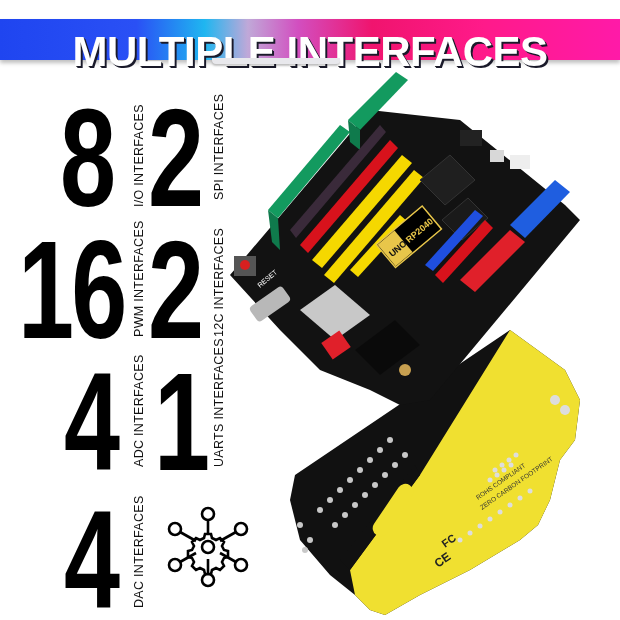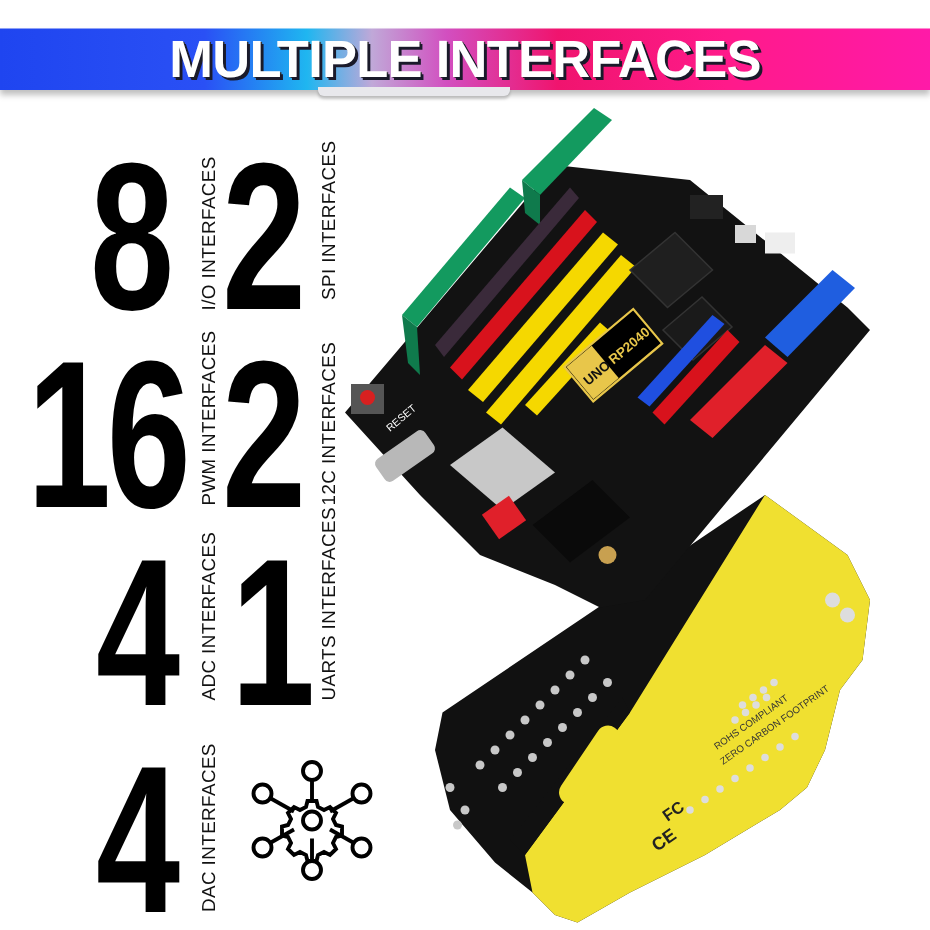--- a/index.html
+++ b/index.html
@@ -9,22 +9,22 @@
   .banner {
     position:absolute; left:0; top:19px; width:620px; height:41px;
     background: linear-gradient(90deg, #1f45f0 0%, #2a50f5 22%, #1fb6f0 33%, #c0a8d8 40%, #d24fc0 48%, #f0146e 60%, #ff1a8a 78%, #ff1aa8 100%);
     box-shadow: 0 3px 4px rgba(0,0,0,0.25);
   }
   .banner-notch {
     position:absolute; left:212px; top:58px; width:128px; height:6px;
     background:#e8e8ec; border-radius:0 0 4px 4px; box-shadow:0 2px 2px rgba(0,0,0,0.2);
   }
   .banner-title {
-    position:absolute; left:0; right:0; top:0; height:41px; line-height:42px;
-    text-align:center; color:#ffffff; font-weight:bold; font-size:35px; letter-spacing:-0.5px;
+    position:absolute; left:0; right:0; top:12px; height:41px; line-height:42px;
+    text-align:center; color:#ffffff; font-weight:bold; font-size:42px; letter-spacing:-0.5px;
     text-shadow: 2px 2px 0 #1a1a2a, 1px 1px 0 #333;
   }
 
   
   .stat-num {
     position:absolute; color:#000; font-family:"Liberation Sans", sans-serif; font-weight:bold;
     font-size:140px; line-height:1; transform-origin:left top; letter-spacing:-4px;
   }
   .stat-label {
     position:absolute; color:#111; font-size:12.5px; white-space:nowrap;

